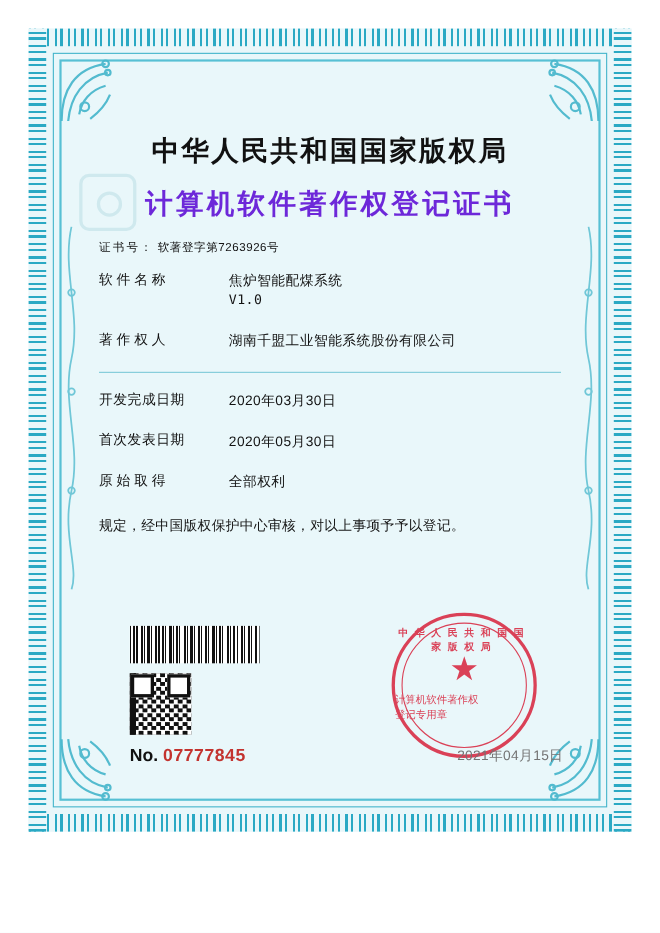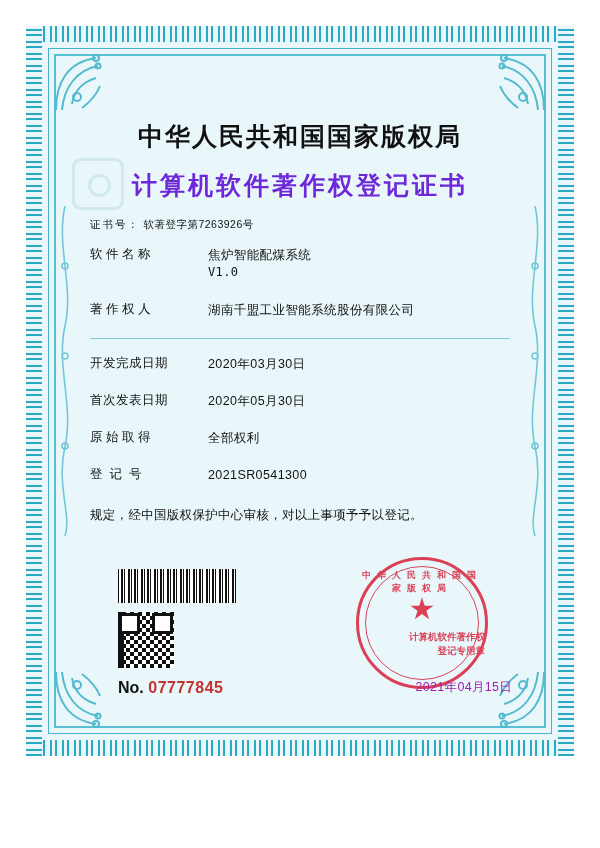--- a/index.html
+++ b/index.html
@@ -243,24 +243,24 @@
     position: absolute;
     left: 50%; top: 34px;
     transform: translateX(-50%);
     font-size: 30px;
     line-height: 1;
   }
   .seal .txt {
     position: absolute;
     left: 0; right: 0;
     top: 70px;
-    text-align: right;
+    text-align: left;
     font-size: 9.5px;
     line-height: 1.5;
-    font-weight: bold;
+    font-weight: normal;
   }
   .seal .arc {
     position: absolute;
     left: 0; right: 0; top: 9px;
     text-align: center;
     font-size: 9px;
     letter-spacing: 6px;
     font-weight: bold;
   }
 
@@ -271,21 +271,21 @@
     font-size: 16px;
     color: #111;
     font-weight: bold;
   }
   .serial .num { color: #c3332f; letter-spacing: .5px; }
   .issue-date {
     position: absolute;
     right: 62px;
     top: 653px;
     font-size: 12.5px;
-    color: #a21caf;
+    color: #737373;
     letter-spacing: .3px;
   }
 </style>
 </head>
 <body>
 
 <div id="page">
 
   <div class="cert">
 
@@ -410,24 +410,20 @@
           <div class="k">首次发表日期</div>
           <div class="v">2020年05月30日</div>
         </div>
 
 
         <div class="row">
           <div class="k spaced2">原始取得</div>
           <div class="v">全部权利</div>
         </div>
 
-        <div class="row">
-          <div class="k spaced">登记号</div>
-          <div class="v">2021SR0541300</div>
-        </div>
 
       </div>
 
       <div class="para" style="text-indent:0">规定，经中国版权保护中心审核，对以上事项予予以登记。</div>
 
     </div>
 
     <div class="barcode"></div>
     <div class="qr"></div>
 

